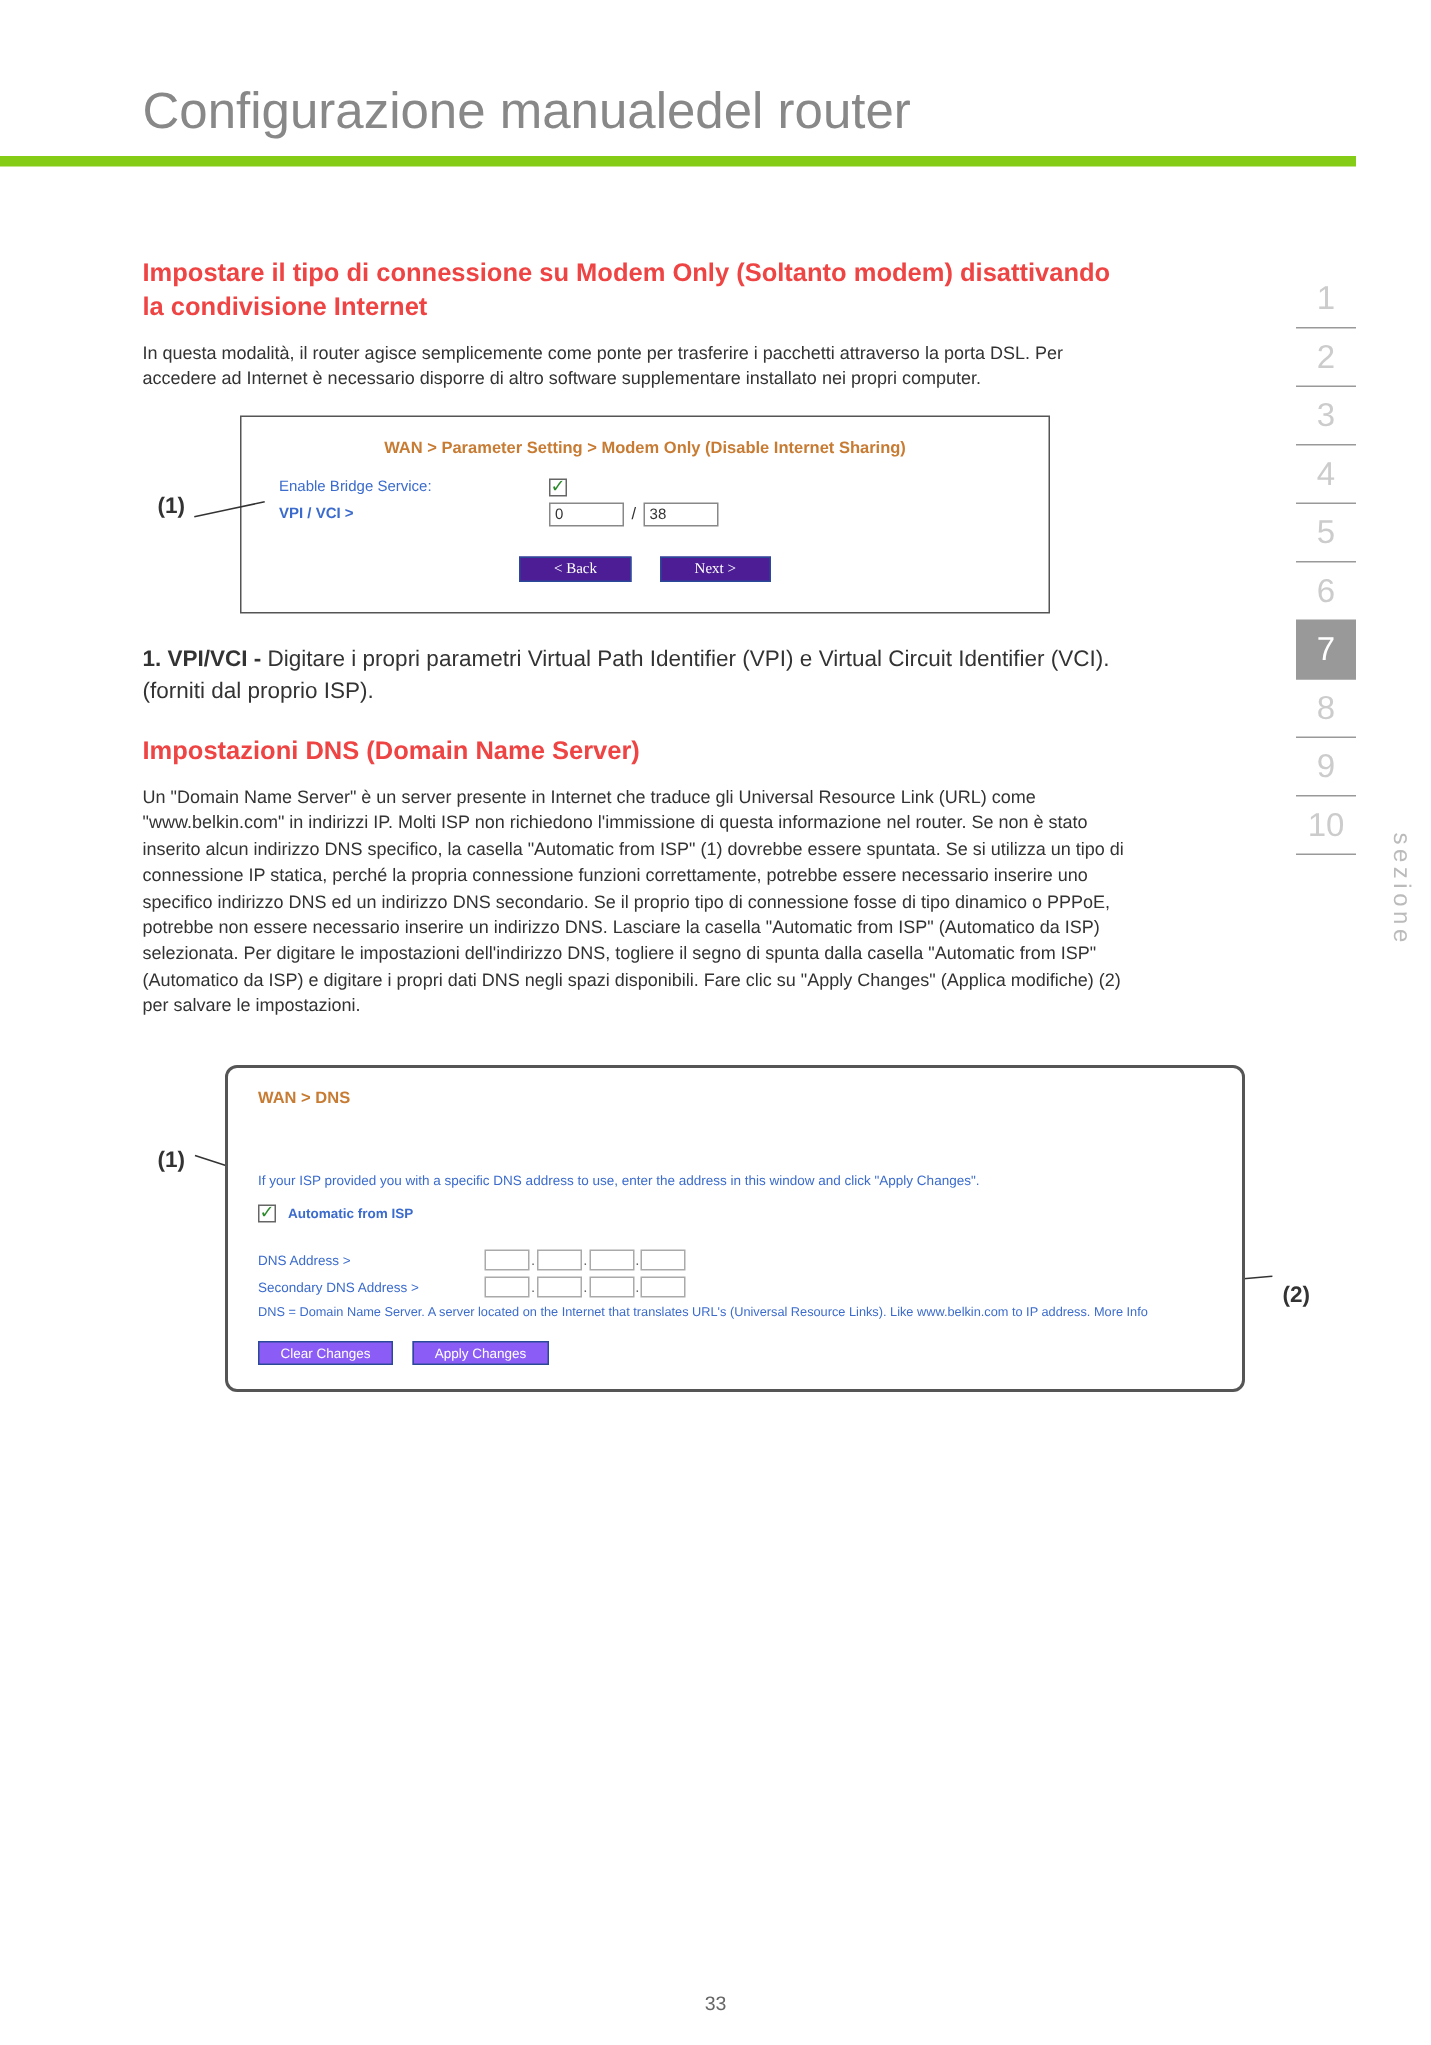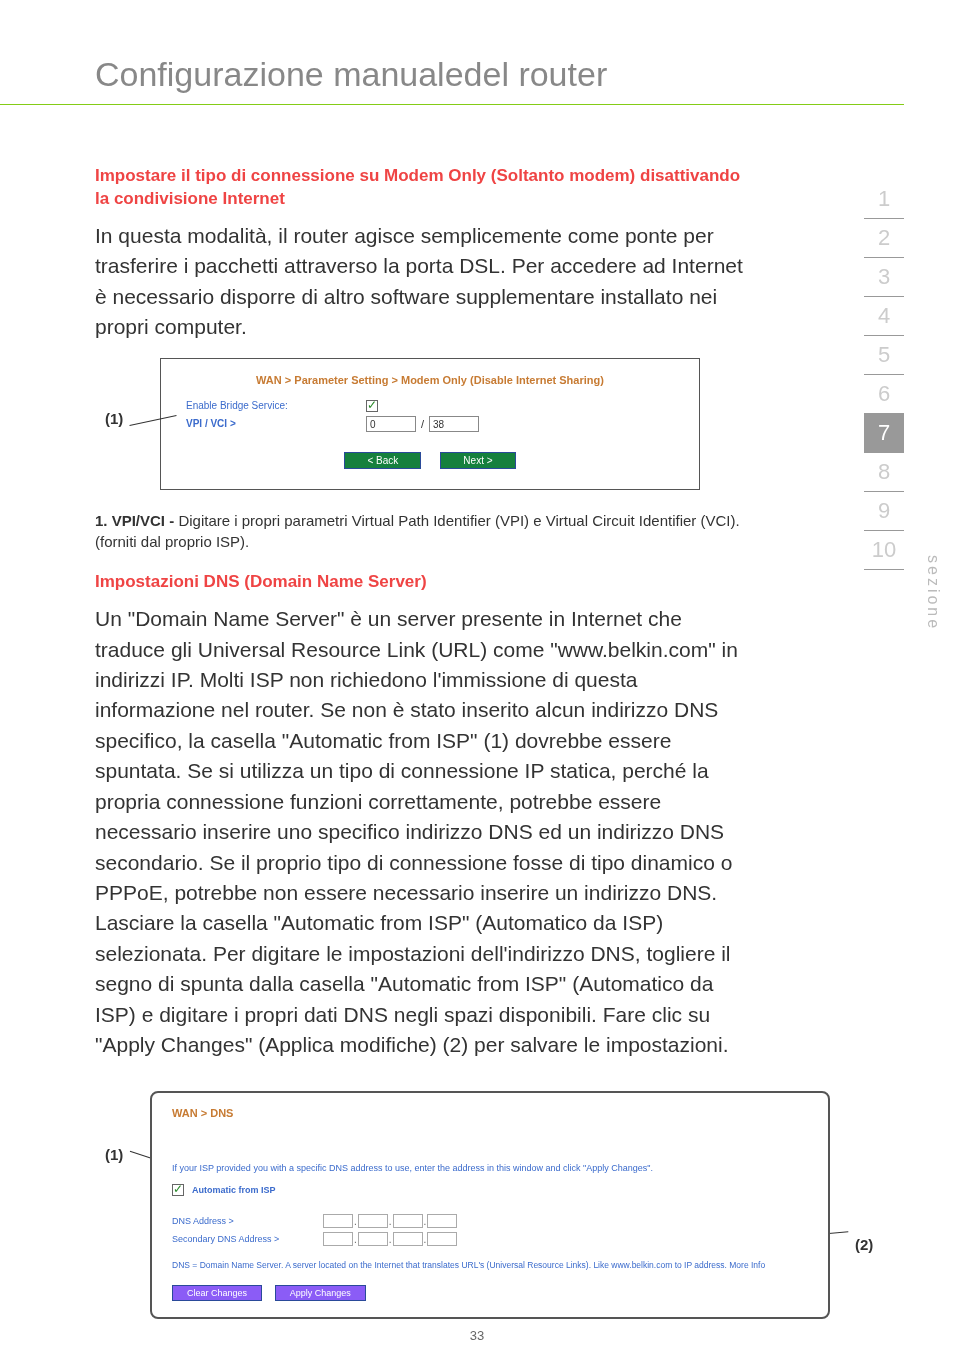--- a/index.html
+++ b/index.html
@@ -9,36 +9,36 @@
     width: 954px;
     height: 1363px;
     position: relative;
     color: #333;
   }
   .page-title {
     font-size: 34px;
     font-weight: 300;
     color: #888;
     padding: 55px 0 10px 95px;
-    border-bottom: 1px solid #84cc16;
+    border-bottom: 7px solid #84cc16;
     margin: 0 50px 0 0;
   }
   .content {
     padding: 60px 50px 0 95px;
     width: 800px;
   }
   h2.section-heading {
     font-size: 17px;
     font-weight: bold;
     color: #ef4444;
     margin-bottom: 10px;
     line-height: 1.35;
   }
   p.body-text {
-    font-size: 21px;
+    font-size: 12px;
     color: #333;
     line-height: 1.45;
     margin-bottom: 15px;
   }
   .fig-wrap {
     position: relative;
     margin: 15px 0 20px 0;
   }
   .callout-label {
     position: absolute;
@@ -97,26 +97,27 @@
     padding: 0 3px;
     font-size: 10px;
     line-height: 16px;
   }
   .ss1-buttons {
     margin-top: 20px;
     text-align: center;
   }
   .ss1-btn {
     display: inline-block;
-    background: #15803d;
+    background: #4c1d95;
     color: #fff;
     font-size: 10px;
     padding: 2px 22px;
     margin: 0 8px;
     border: 1px solid #2a4a99;
+    font-family: Liberation Serif, serif;
   }
   .list-item {
     font-size: 15px;
     line-height: 1.45;
     margin: 8px 0 18px 0;
   }
   .list-item b { font-weight: bold; }
   .screenshot2 {
     width: 680px;
     margin-left: 55px;
@@ -160,21 +161,21 @@
     border: 1px solid #aaa;
     width: 30px; height: 14px;
     margin: 0 1px;
     background: #fff;
   }
   .ss2-sep { color: #666; }
   .ss2-note {
     color: #3b6bcc;
     font-size: 8.5px;
     line-height: 1.3;
-    margin-top: 14px;
+    margin-top: 4px;
   }
   .ss2-buttons { margin-top: 14px; }
   .ss2-btn {
     display: inline-block;
     background: #8b5cf6;
     color: #fff;
     font-size: 9px;
     padding: 2px 14px;
     margin-right: 10px;
     border: 1px solid #2a4a99;

